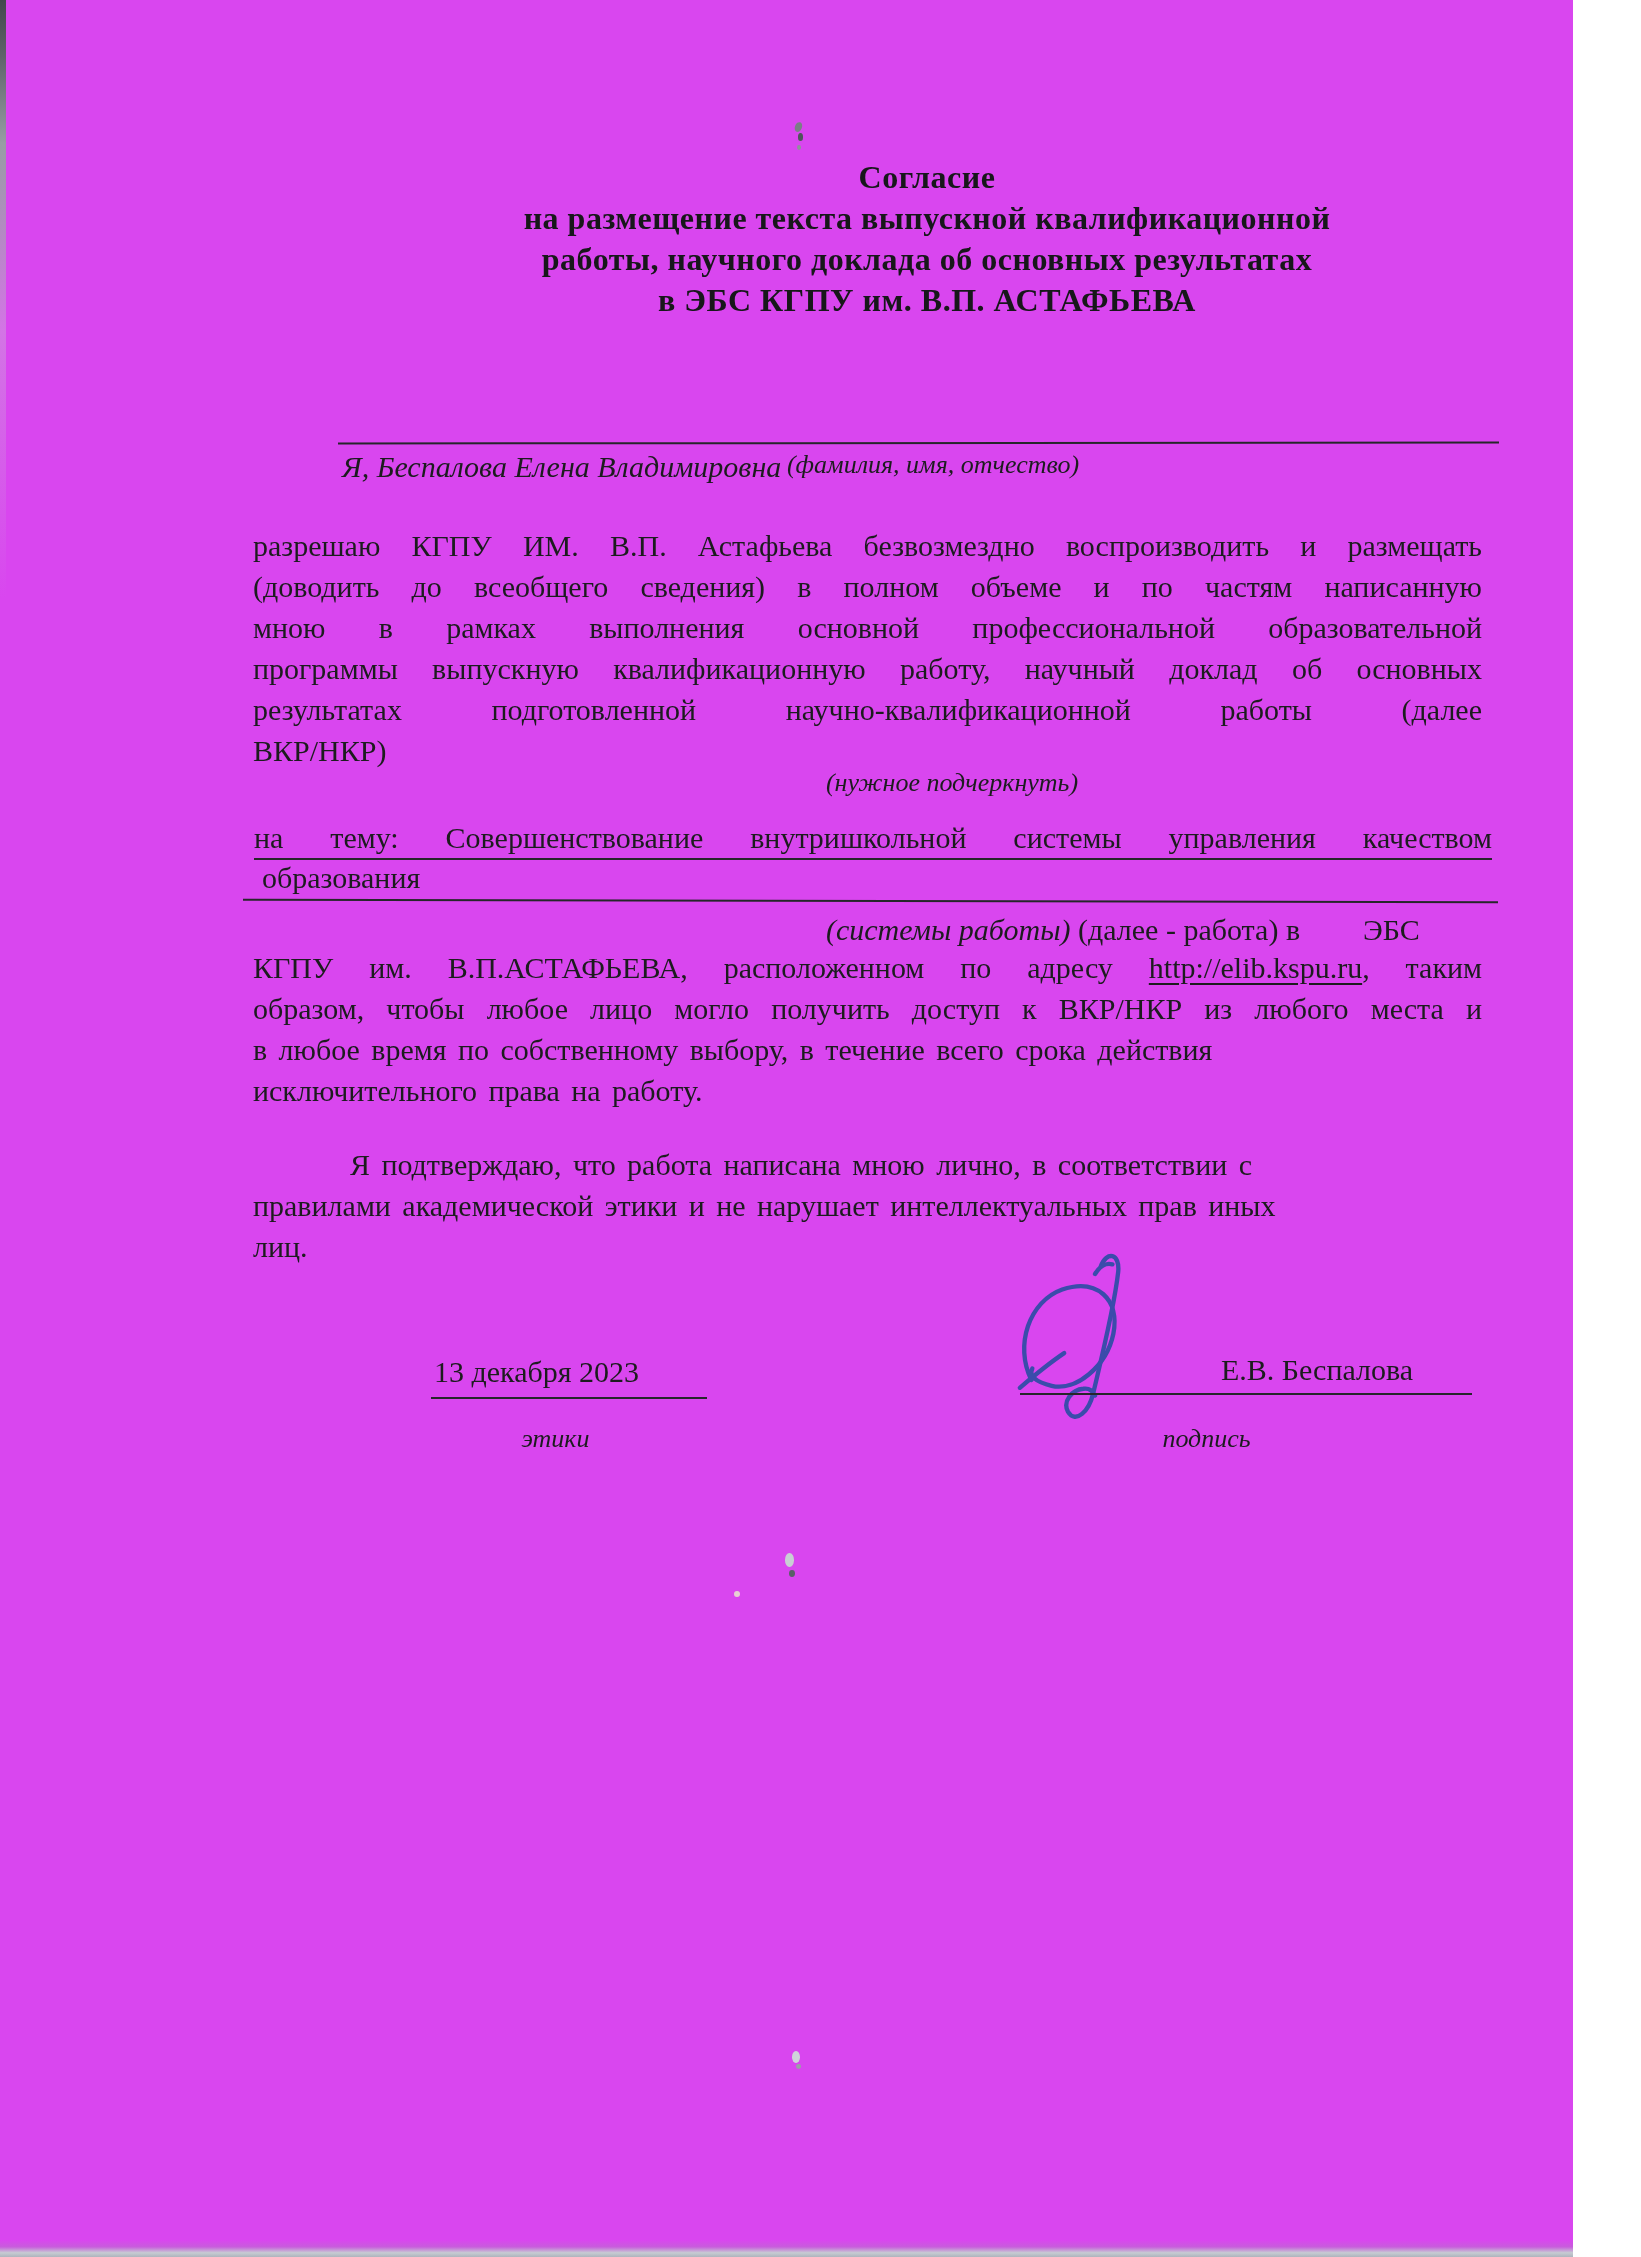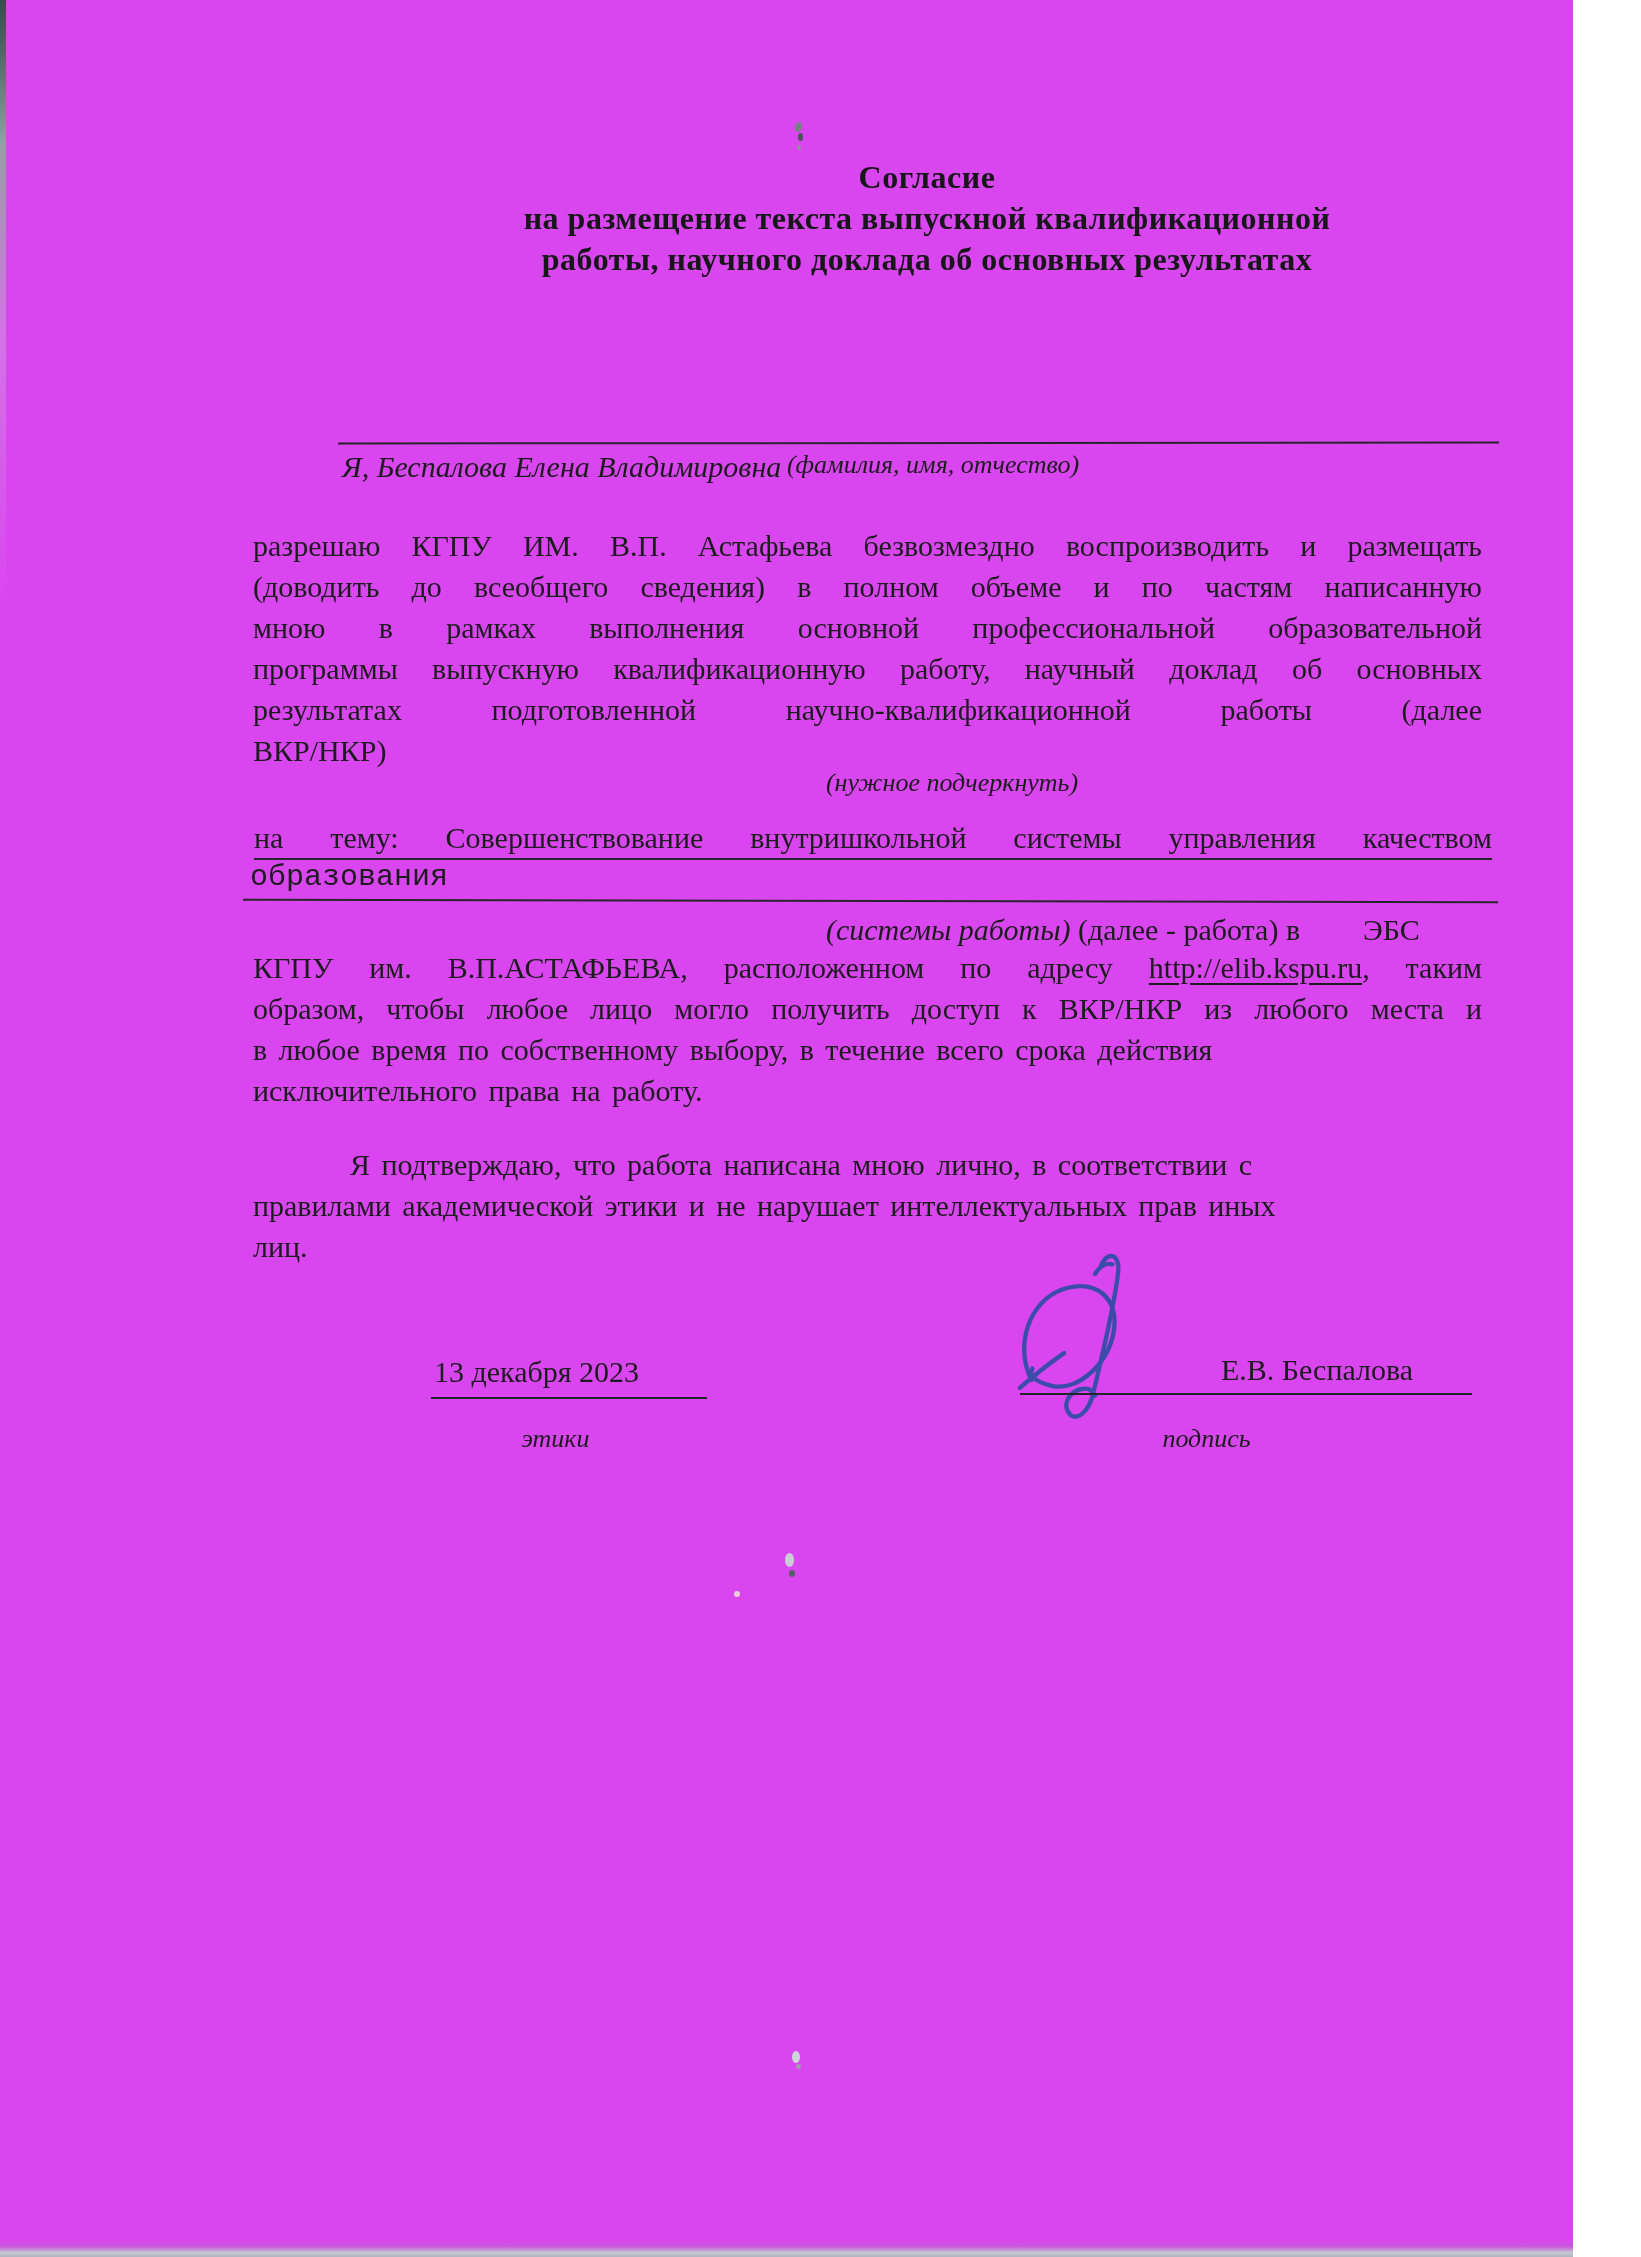--- a/index.html
+++ b/index.html
@@ -51,40 +51,41 @@
   <div class="speck" style="left:785px;top:1553px;width:8.7px;height:13.5px;background:#c9ced4;"></div>
   <div class="speck" style="left:789px;top:1570px;width:5.8px;height:6.8px;background:#5a6067;"></div>
   <div class="speck" style="left:734px;top:1591px;width:5.8px;height:5.8px;background:#e7cfd2;"></div>
   <div class="speck" style="left:792px;top:2051px;width:7.7px;height:11.6px;background:#cfd4da;"></div>
   <div class="speck" style="left:796px;top:2064px;width:4.8px;height:4.8px;background:#9aa0a7;"></div>
 
   <div class="title">
     <div>Согласие</div>
     <div>на размещение текста выпускной квалификационной</div>
     <div>работы, научного доклада об основных результатах</div>
+    <div>в ЭБС КГПУ им. В.П. АСТАФЬЕВА</div>
   </div>
 
   <div class="abs txt it nowrap" style="left:342px;top:401px;margin-top:45px;">Я, Беспалова Елена Владимировна</div>
   <div class="rule" style="left:338px;top:442px;width:1161px;transform:rotate(-0.05deg);"></div>
   <div class="abs cap" style="left:740px;top:448px;width:386px;text-align:center;">(фамилия, имя, отчество)</div>
 
   <div class="abs txt" style="left:253px;top:525px;width:1229px;">
     <div class="just">разрешаю КГПУ ИМ. В.П. Астафьева безвозмездно воспроизводить и размещать</div>
     <div class="just">(доводить до всеобщего сведения) в полном объеме и по частям написанную</div>
     <div class="just">мною в рамках выполнения основной профессиональной образовательной</div>
     <div class="just">программы выпускную квалификационную работу, научный доклад об основных</div>
     <div class="just">результатах подготовленной научно-квалификационной работы (далее</div>
     <div>ВКР/НКР)</div>
   </div>
 
   <div class="abs cap" style="left:759px;top:766px;width:386px;text-align:center;">(нужное подчеркнуть)</div>
 
   <div class="abs txt just" style="left:254px;top:817px;width:1238px;">на тему: Совершенствование внутришкольной системы управления качеством</div>
   <div class="rule" style="left:254px;top:858px;width:1238px;"></div>
-  <div class="abs txt nowrap" style="left:250px;top:857px;font-family:Liberation Mono, monospace;">образования</div>
+  <div class="abs txt nowrap" style="left:262px;top:857px;">образования</div>
   <div class="rule" style="left:243px;top:900px;width:1255px;transform:rotate(0.12deg);"></div>
 
   <div class="abs txt nowrap" style="left:826px;top:909px;">
     <span class="it">(системы работы)</span>
     <span>(далее - работа) в</span>
     <span class="gap"></span>
     <span>ЭБС</span>
   </div>
 
   <div class="abs txt" style="left:253px;top:947px;width:1229px;">

